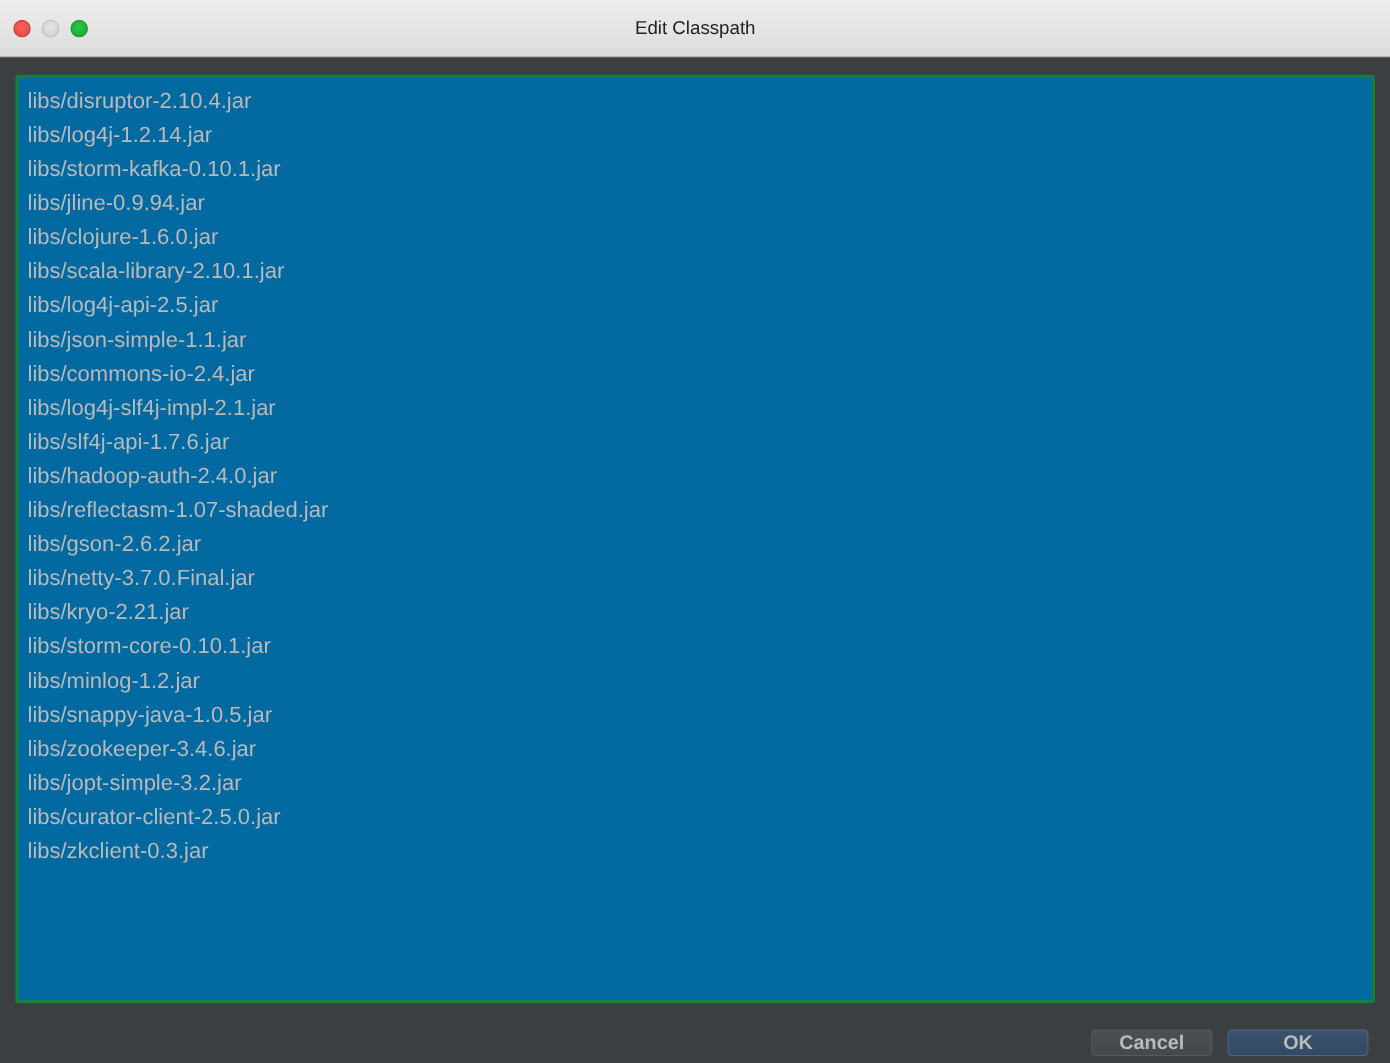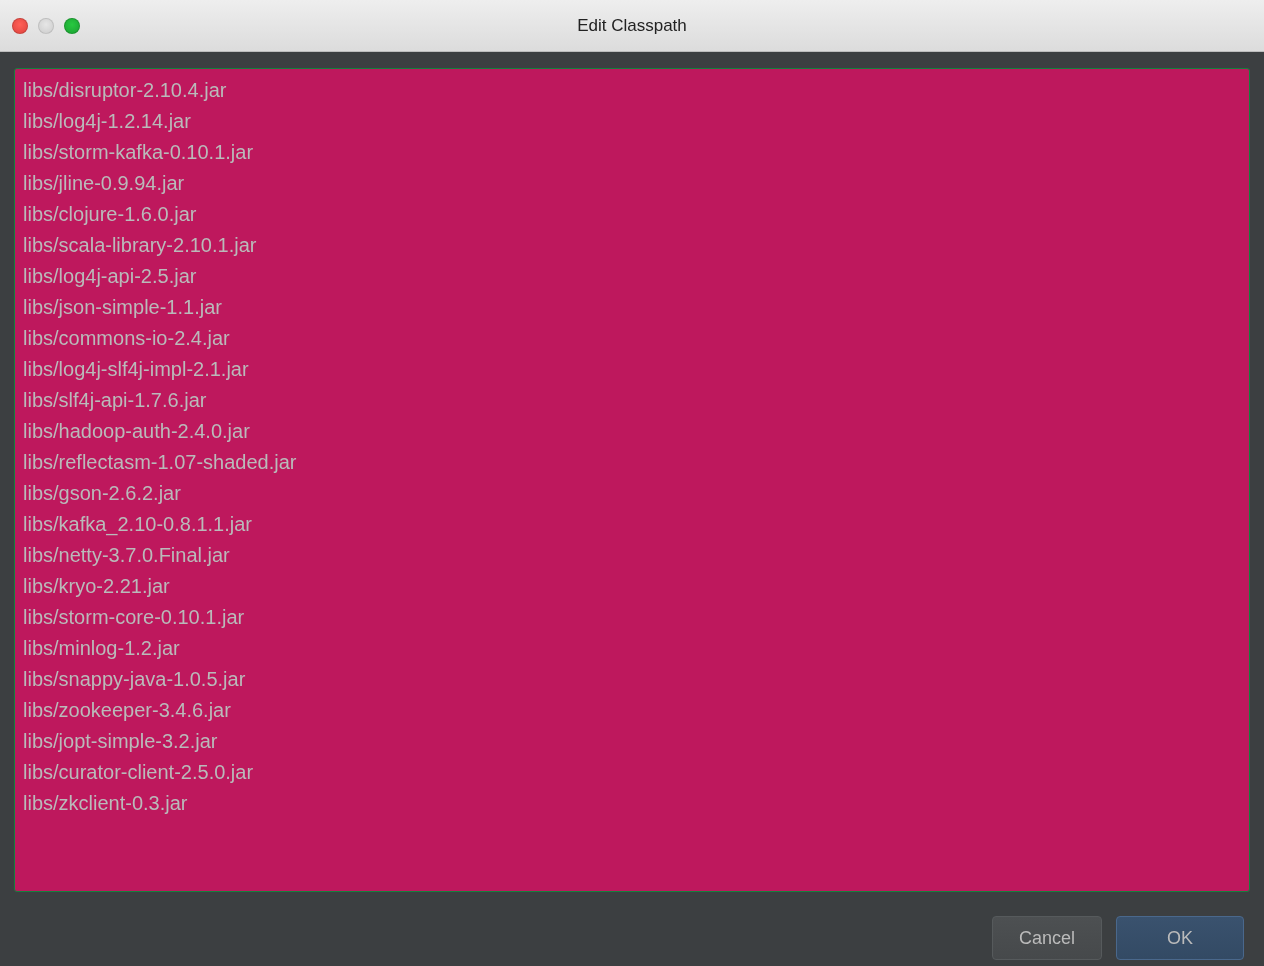--- a/index.html
+++ b/index.html
@@ -66,25 +66,25 @@
     .content-area {
       padding: 16px 14px 14px 14px;
       height: calc(100% - 38px);
       display: flex;
       flex-direction: column;
       background: #3c3f41;
     }
 
     .list-container {
       flex: 1 1 auto;
-      border: 1px solid #15803d;
+      border: 3px solid #15803d;
       border-radius: 3px;
       position: relative;
       overflow: hidden;
-      background: #be185d;
+      background: #0369a1;
     }
 
     .list-inner {
       position: absolute;
       top: 0;
       left: 0;
       right: 0;
       bottom: 0;
       overflow-y: auto;
       padding: 6px 8px;
@@ -121,24 +121,24 @@
       display: flex;
       justify-content: flex-end;
       gap: 14px;
       padding-top: 24px;
       padding-right: 6px;
       padding-bottom: 6px;
     }
 
     .btn {
       min-width: 110px;
-      height: 44px;
+      height: 24px;
       border-radius: 4px;
       font-size: 18px;
-      font-weight: 400;
+      font-weight: 700;
       color: #bbbbbb;
       display: flex;
       align-items: center;
       justify-content: center;
       cursor: pointer;
       user-select: none;
       border: 1px solid #565a5c;
       padding: 0 20px;
     }
 
@@ -174,21 +174,20 @@
         <span class="list-item">libs/clojure-1.6.0.jar</span>
         <span class="list-item">libs/scala-library-2.10.1.jar</span>
         <span class="list-item">libs/log4j-api-2.5.jar</span>
         <span class="list-item">libs/json-simple-1.1.jar</span>
         <span class="list-item">libs/commons-io-2.4.jar</span>
         <span class="list-item">libs/log4j-slf4j-impl-2.1.jar</span>
         <span class="list-item">libs/slf4j-api-1.7.6.jar</span>
         <span class="list-item">libs/hadoop-auth-2.4.0.jar</span>
         <span class="list-item">libs/reflectasm-1.07-shaded.jar</span>
         <span class="list-item">libs/gson-2.6.2.jar</span>
-        <span class="list-item">libs/kafka_2.10-0.8.1.1.jar</span>
         <span class="list-item">libs/netty-3.7.0.Final.jar</span>
         <span class="list-item">libs/kryo-2.21.jar</span>
         <span class="list-item">libs/storm-core-0.10.1.jar</span>
         <span class="list-item">libs/minlog-1.2.jar</span>
         <span class="list-item">libs/snappy-java-1.0.5.jar</span>
         <span class="list-item">libs/zookeeper-3.4.6.jar</span>
         <span class="list-item">libs/jopt-simple-3.2.jar</span>
         <span class="list-item">libs/curator-client-2.5.0.jar</span>
         <span class="list-item">libs/zkclient-0.3.jar</span>
       </div>

